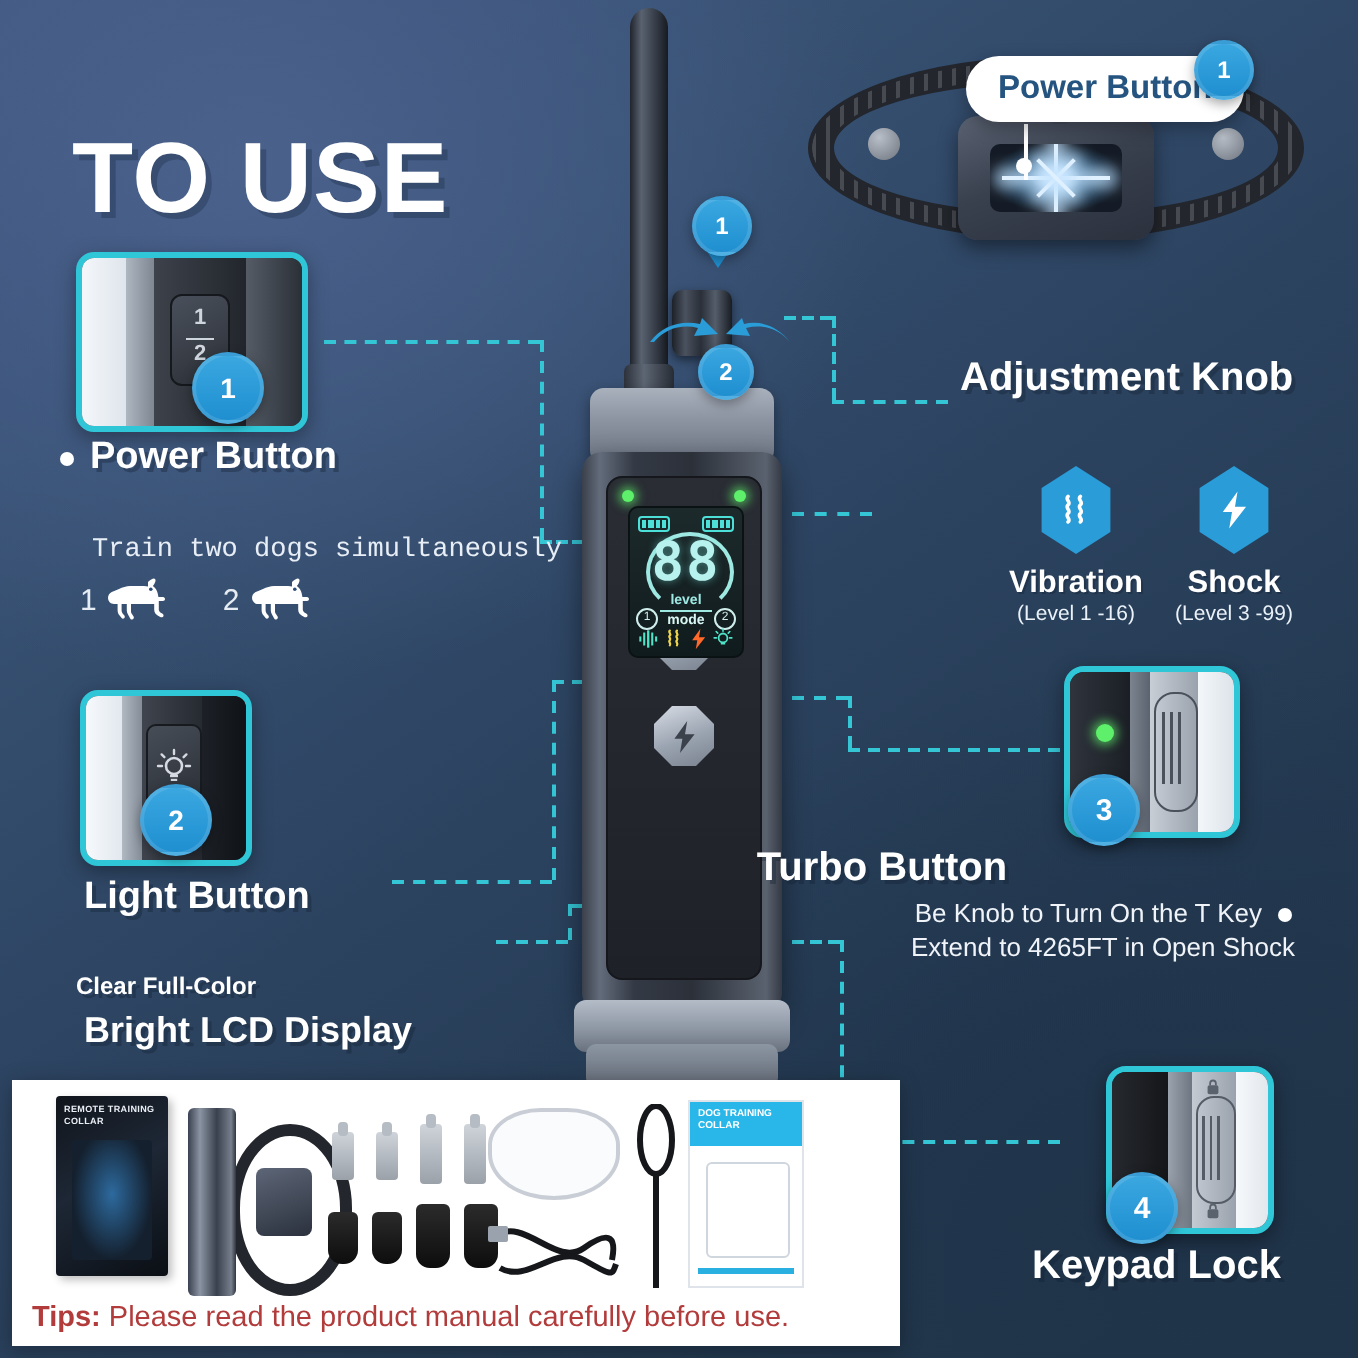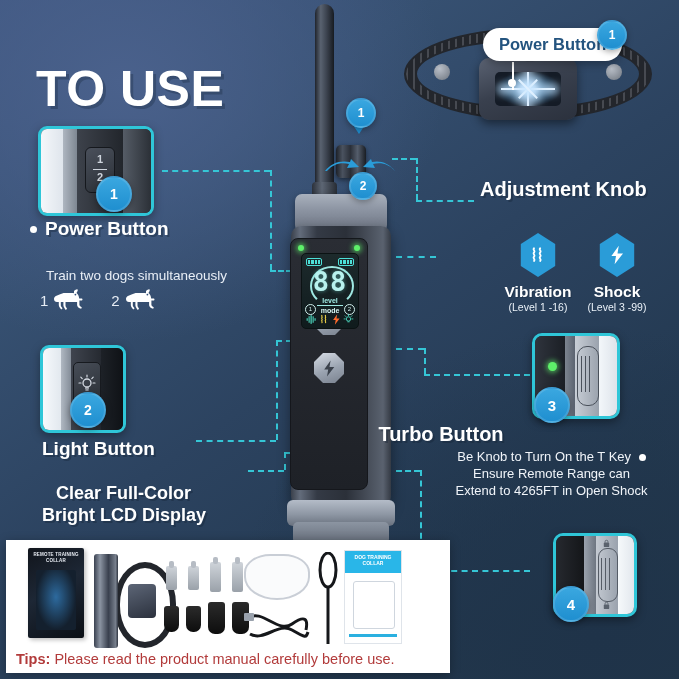--- a/index.html
+++ b/index.html
@@ -23,21 +23,21 @@
     letter-spacing:.5px;
     text-shadow:3px 3px 0 rgba(20,35,55,.30);
     white-space:pre-line;
   }
   .h-easy span{display:block;}
 
   
   .bold-lbl{
     color:#fff;font-weight:800;text-shadow:2px 2px 0 rgba(18,32,50,.35);
   }
-  .sub-lbl{color:#e8eef6;font-weight:400;}
+  .sub-lbl{color:#e8eef6;font-weight:400;font-family:Liberation Mono, monospace;}
 
   
   .bullet-row{position:absolute;display:flex;align-items:center;gap:8px;}
   .dot{width:7px;height:7px;border-radius:50%;background:#ffffff;flex:0 0 auto;}
 
   
   .thumb{
     position:absolute;border:3px solid #2fc6d8;border-radius:9px;
     overflow:hidden;background:#2a2d33;
     box-shadow:0 3px 10px rgba(0,0,0,.35);
@@ -138,21 +138,21 @@
     position:absolute;left:8px;top:190px;width:92px;height:38px;border-radius:7px;
     background:linear-gradient(180deg,#a9b1bd 0%,#8d95a3 40%,#6b7381 100%);
     box-shadow:0 3px 7px rgba(0,0,0,.4);
   }
   .body2{
     position:absolute;left:4px;top:222px;width:100px;height:280px;border-radius:10px;
     background:linear-gradient(90deg,#3a404b 0%,#636c7b 9%,#343a45 26%,#2b3039 55%,#5a626f 92%,#343a44 100%);
     box-shadow:0 6px 14px rgba(0,0,0,.45);
   }
   .panel{
-    position:absolute;left:3px;top:234px;width:76px;height:250px;border-radius:8px;
+    position:absolute;left:16px;top:234px;width:76px;height:250px;border-radius:8px;
     background:linear-gradient(180deg,#2a2d34 0%,#1e2127 100%);
     border:1px solid #15171c;
   }
   .led{position:absolute;width:6px;height:6px;border-radius:50%;background:#5ef06a;
     box-shadow:0 0 5px 2px rgba(94,240,106,.6);}
   .obtn{
     position:absolute;left:50%;transform:translateX(-50%);
     width:30px;height:30px;
     background:linear-gradient(160deg,#d7dde6 0%,#9aa3b0 55%,#7a828f 100%);
     clip-path:polygon(30% 0,70% 0,100% 30%,100% 70%,70% 100%,30% 100%,0 70%,0 30%);
@@ -193,21 +193,20 @@
   }
 
   
   .sidethumb{position:absolute;border:3px solid #2fc6d8;border-radius:10px;overflow:hidden;
     box-shadow:0 3px 10px rgba(0,0,0,.4);background:#1b1d22;}
 
   
   #strip{
     position:absolute;left:6px;top:540px;width:444px;height:133px;background:#ffffff;
     box-shadow:0 2px 10px rgba(0,0,0,.3);
-    text-align:center;
   }
   .tips{
     position:absolute;left:10px;bottom:6px;font-size:14.5px;color:#b23b3b;font-weight:400;
     white-space:nowrap;
   }
   .tips b{font-weight:700;}
   .pkg{
     position:absolute;left:22px;top:8px;width:56px;height:90px;border-radius:2px;
     background:linear-gradient(150deg,#11151c 0%,#1d2735 45%,#0b0f15 100%);
     box-shadow:2px 2px 4px rgba(0,0,0,.25);
@@ -345,21 +344,21 @@
         </svg>
       </span>
     </div>
   </div>
   <div class="badge" style="left:70px;top:392px;width:32px;height:32px;font-size:14px;">
     <span>2</span>
   </div>
 
   <div class="bold-lbl" style="position:absolute;left:42px;top:438px;font-size:19px;">Light Button</div>
 
-  <div class="bold-lbl" style="position:absolute;left:56px;top:482px;font-size:18px;line-height:22px;">Clear Full-Color</div>
+  <div class="bold-lbl" style="position:absolute;left:38px;top:482px;font-size:12px;line-height:22px;">Clear Full-Color</div>
   <div class="bold-lbl" style="position:absolute;left:42px;top:504px;font-size:18px;line-height:22px;">Bright LCD Display</div>
 
   <div id="remote">
     <div class="ant"></div>
     <div class="ant-base"></div>
     <div class="knob"></div>
     <div class="shoulder"></div>
     <div class="body2"></div>
     <div class="panel">
       <div class="led" style="left:7px;top:6px;"></div>
@@ -526,21 +525,20 @@
     <span>3</span>
   </div>
   <div class="bold-lbl" style="position:absolute;left:0;top:423px;width:556px;text-align:center;font-size:20px;">
     <span style="display:inline-block;margin-left:326px;">Turbo Button</span>
   </div>
   <div style="position:absolute;left:424px;top:448px;width:255px;text-align:center;color:#f0f4f9;font-size:13px;line-height:17px;">
     <div>
       <span>Be Knob to Turn On the T Key</span>
       <span style="display:inline-block;width:7px;height:7px;border-radius:50%;background:#fff;margin-left:4px;vertical-align:middle;"></span>
     </div>
-    <div>Ensure Remote Range can</div>
     <div>Extend to 4265FT in Open Shock</div>
   </div>
 
   <div class="sidethumb" style="left:553px;top:533px;width:78px;height:78px;">
     <div style="position:absolute;left:0;width:28px;top:0;bottom:0;background:linear-gradient(90deg,#26292f,#141619);"></div>
     <div style="position:absolute;left:28px;width:12px;top:0;bottom:0;background:linear-gradient(90deg,#9aa2ad,#6e7681);"></div>
     <div style="position:absolute;left:40px;width:22px;top:0;bottom:0;background:linear-gradient(90deg,#c4cad2,#9aa2ad);"></div>
     <div style="position:absolute;left:62px;right:0;top:0;bottom:0;background:linear-gradient(90deg,#f6f9fb,#e2e7ed);"></div>
     <div style="position:absolute;left:42px;top:12px;width:18px;height:52px;border:1.5px solid #555c66;border-radius:9px;"></div>
     <div style="position:absolute;left:45px;top:22px;width:11px;height:32px;background:repeating-linear-gradient(90deg,#555c66 0 1.4px,transparent 1.4px 3.8px);"></div>
@@ -553,20 +551,21 @@
     <div style="position:absolute;left:46px;bottom:4px;">
       <svg width="9" height="9" viewBox="0 0 10 10">
           <rect x="2" y="4" width="6" height="5" rx="1" fill="#5a626d"></rect>
           <path d="M3.4 4V3a1.6 1.6 0 0 1 3.2 0v1" fill="none" stroke="#5a626d" stroke-width="1"></path>
         </svg>
     </div>
   </div>
   <div class="badge" style="left:553px;top:586px;width:32px;height:32px;font-size:15px;">
     <span>4</span>
   </div>
+  <div class="bold-lbl" style="position:absolute;left:516px;top:622px;font-size:20px;">Keypad Lock</div>
 
   <div id="strip">
 
     <div class="pkg">
       <div class="pkg-t">REMOTE TRAINING COLLAR</div>
       <div class="pkg-im"></div>
     </div>
 
     <div class="sm-collar"></div>
     <div class="sm-box"></div>

